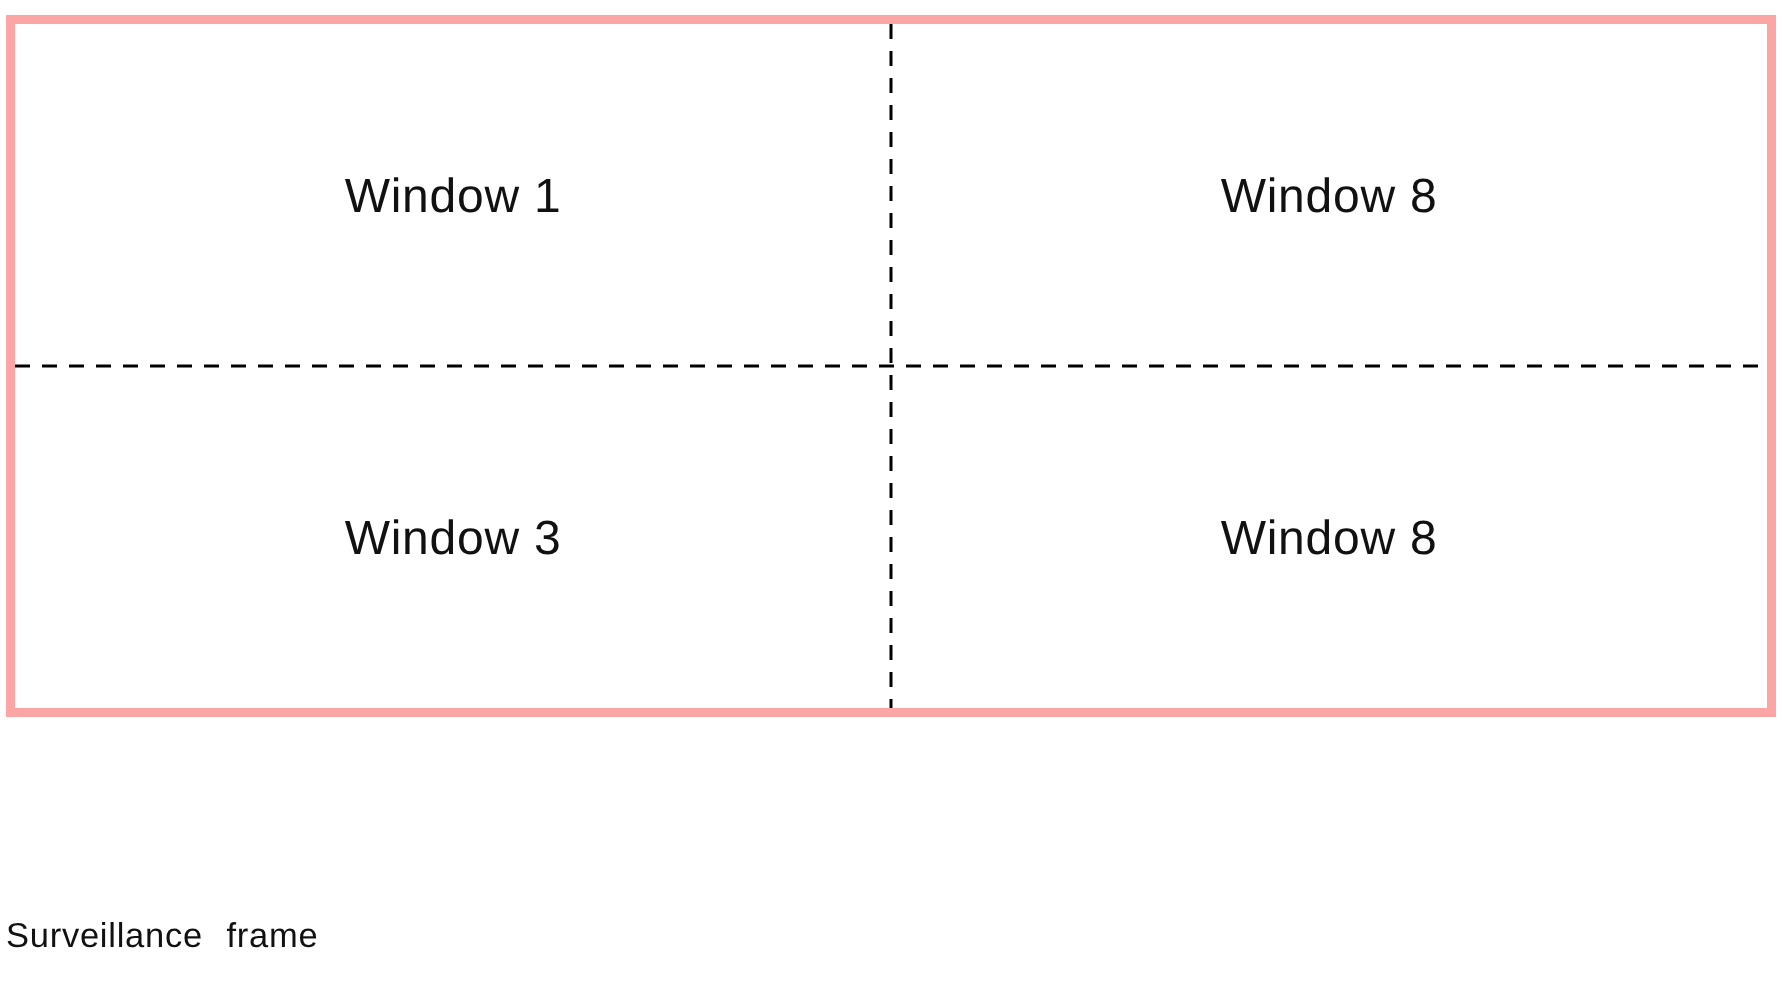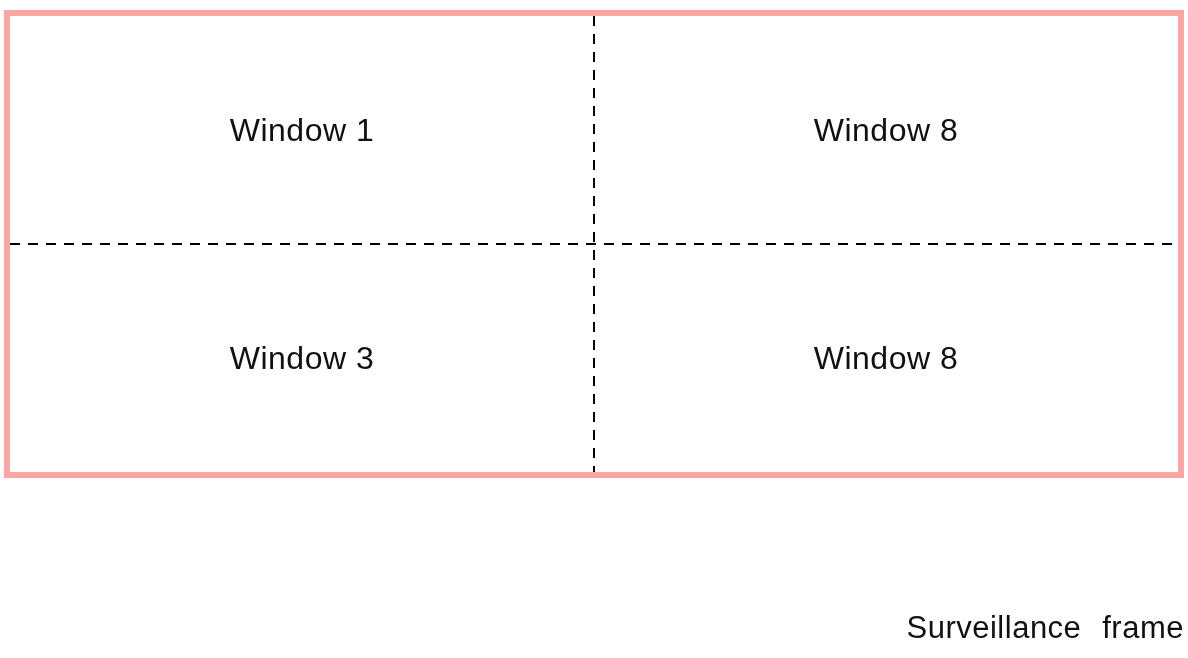--- a/index.html
+++ b/index.html
@@ -70,22 +70,22 @@
       to right,
       #000000 0px, #000000 10px,
       transparent 10px, transparent 18px
     );
   }
   .caption {
     position: absolute;
     left: 4px;
     top: 610px;
     width: 1180px;
-    text-align: right;
-    font-size: 31px;
+    text-align: left;
+    font-size: 23px;
     color: #111111;
     word-spacing: 0.38em;
     letter-spacing: 0.5px;
     white-space: nowrap;
   }
 </style>
 </head>
 <body>
 
 <div class="stage">

